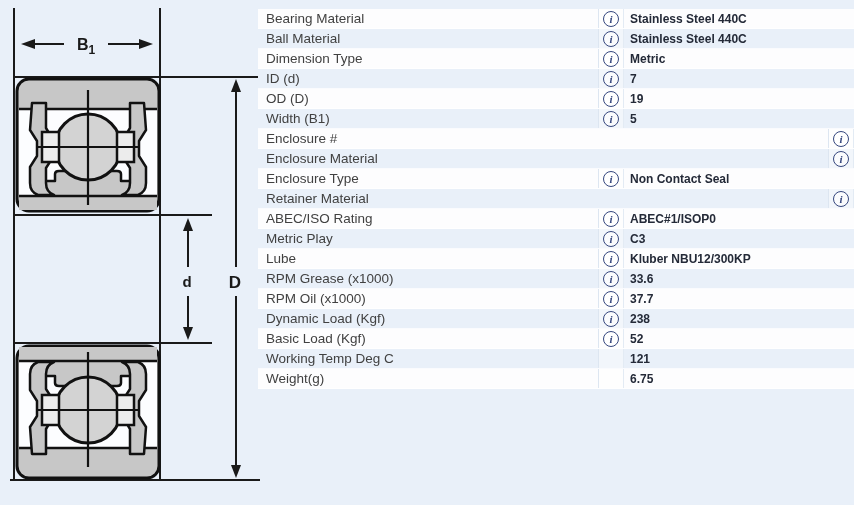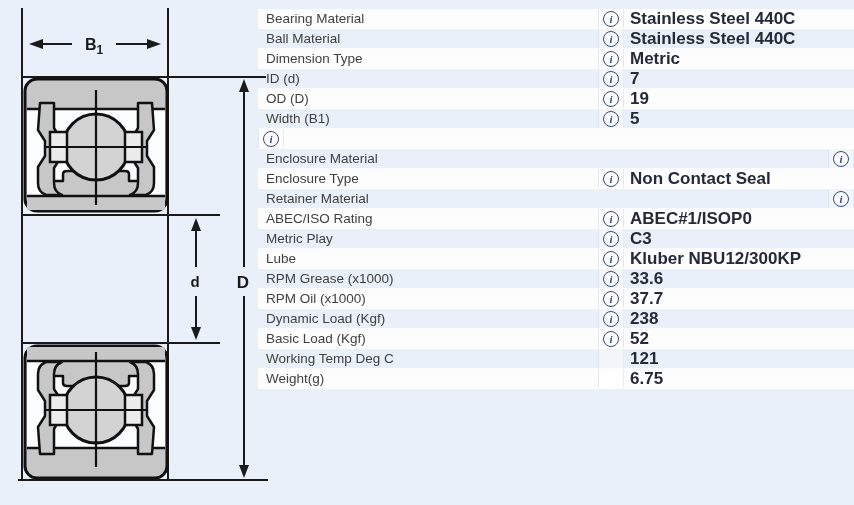--- a/index.html
+++ b/index.html
@@ -7,21 +7,21 @@
     width:854px;height:505px;
     background:#e9f0f9;
     font-family:"Liberation Sans", sans-serif;
     overflow:hidden;
     position:relative;
   }
   .page{position:absolute;inset:0;}
 
   
   .diagram{
-    position:absolute;left:16px;top:0;width:258px;height:430px;
+    position:absolute;left:8px;top:0;width:258px;height:430px;
   }
   .diagram svg{display:block;}
 
   
   .spec-table{
     position:absolute;left:258px;top:9px;width:596px;
   }
   .row{
     display:flex;align-items:center;
     height:20px;box-sizing:border-box;
@@ -41,21 +41,21 @@
     width:26px;flex:0 0 26px;
     display:flex;align-items:center;justify-content:center;
     align-self:stretch;
     background:rgba(255,255,255,0.40);
     border-left:1px solid #dde6f1;
     border-right:1px solid #e3ebf4;
   }
   .cell.value{
     flex:1;
     padding-left:6px;
-    font-size:17px;font-weight:bold;color:#242a38;
+    font-size:12px;font-weight:bold;color:#242a38;
     white-space:nowrap;overflow:hidden;
   }
   .info{
     width:14px;height:14px;border-radius:50%;
     border:1.5px solid #36477e;
     color:#36477e;
     font-family:"Liberation Serif", serif;
     font-weight:bold;font-style:italic;
     font-size:11px;line-height:14px;
     display:flex;align-items:center;justify-content:center;
@@ -179,20 +179,21 @@
 
     <div class="row">
       <div class="cell label">Width (B1)</div>
       <div class="cell icon-cell">
         <span class="info">i</span>
       </div>
       <div class="cell value">5</div>
     </div>
 
     <div class="row">
+      <div class="cell label">Enclosure #</div>
       <div class="cell icon-cell">
         <span class="info">i</span>
       </div>
     </div>
 
     <div class="row">
       <div class="cell label">Enclosure Material</div>
       <div class="cell icon-cell">
         <span class="info">i</span>
       </div>

